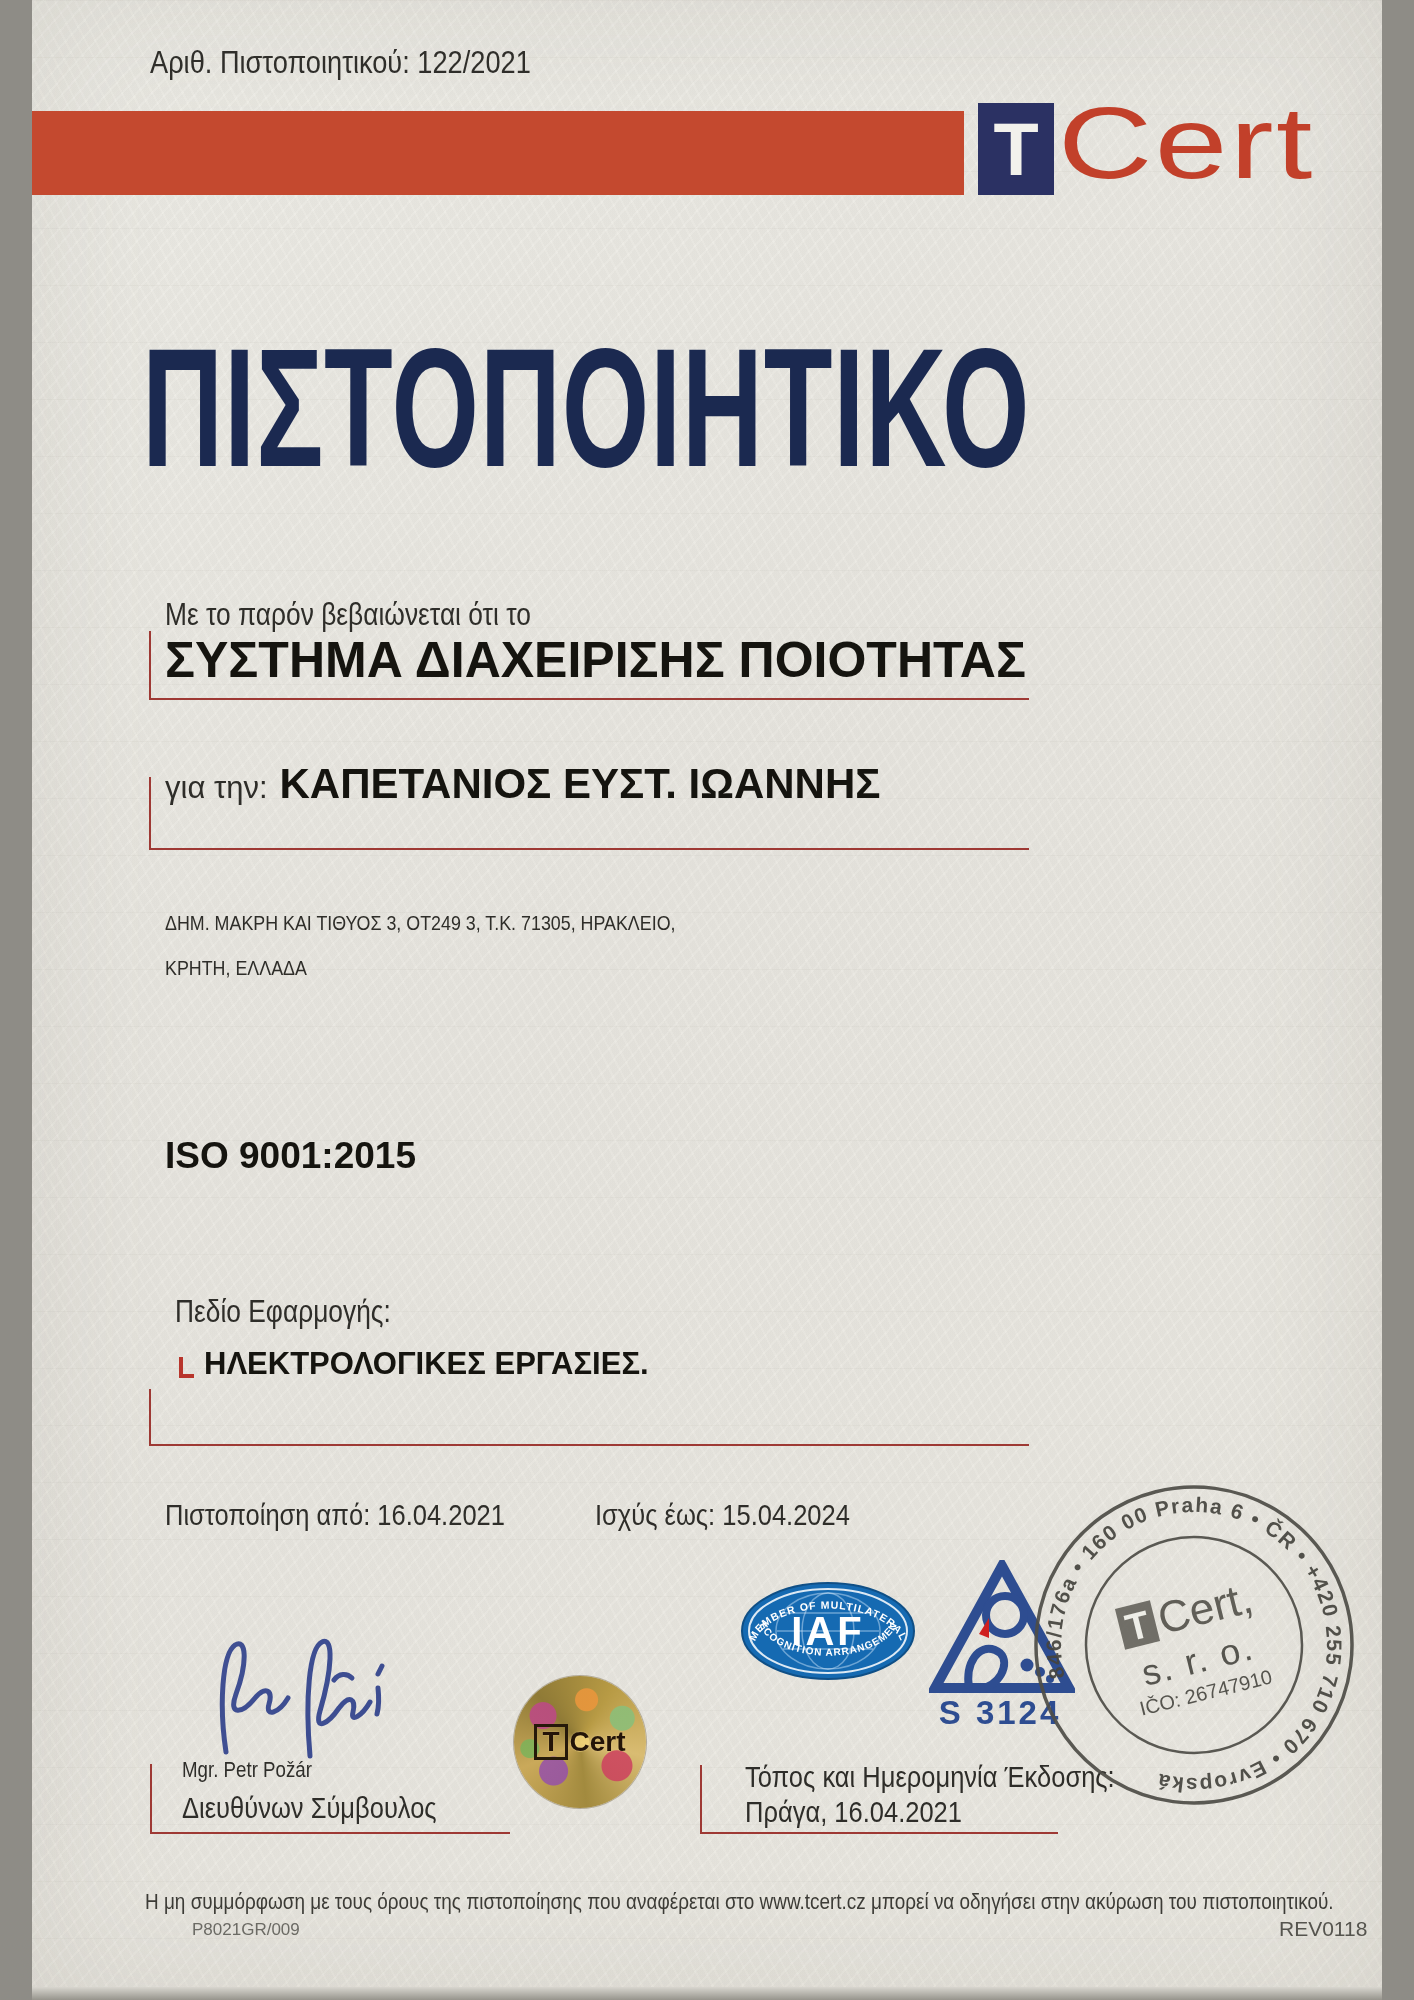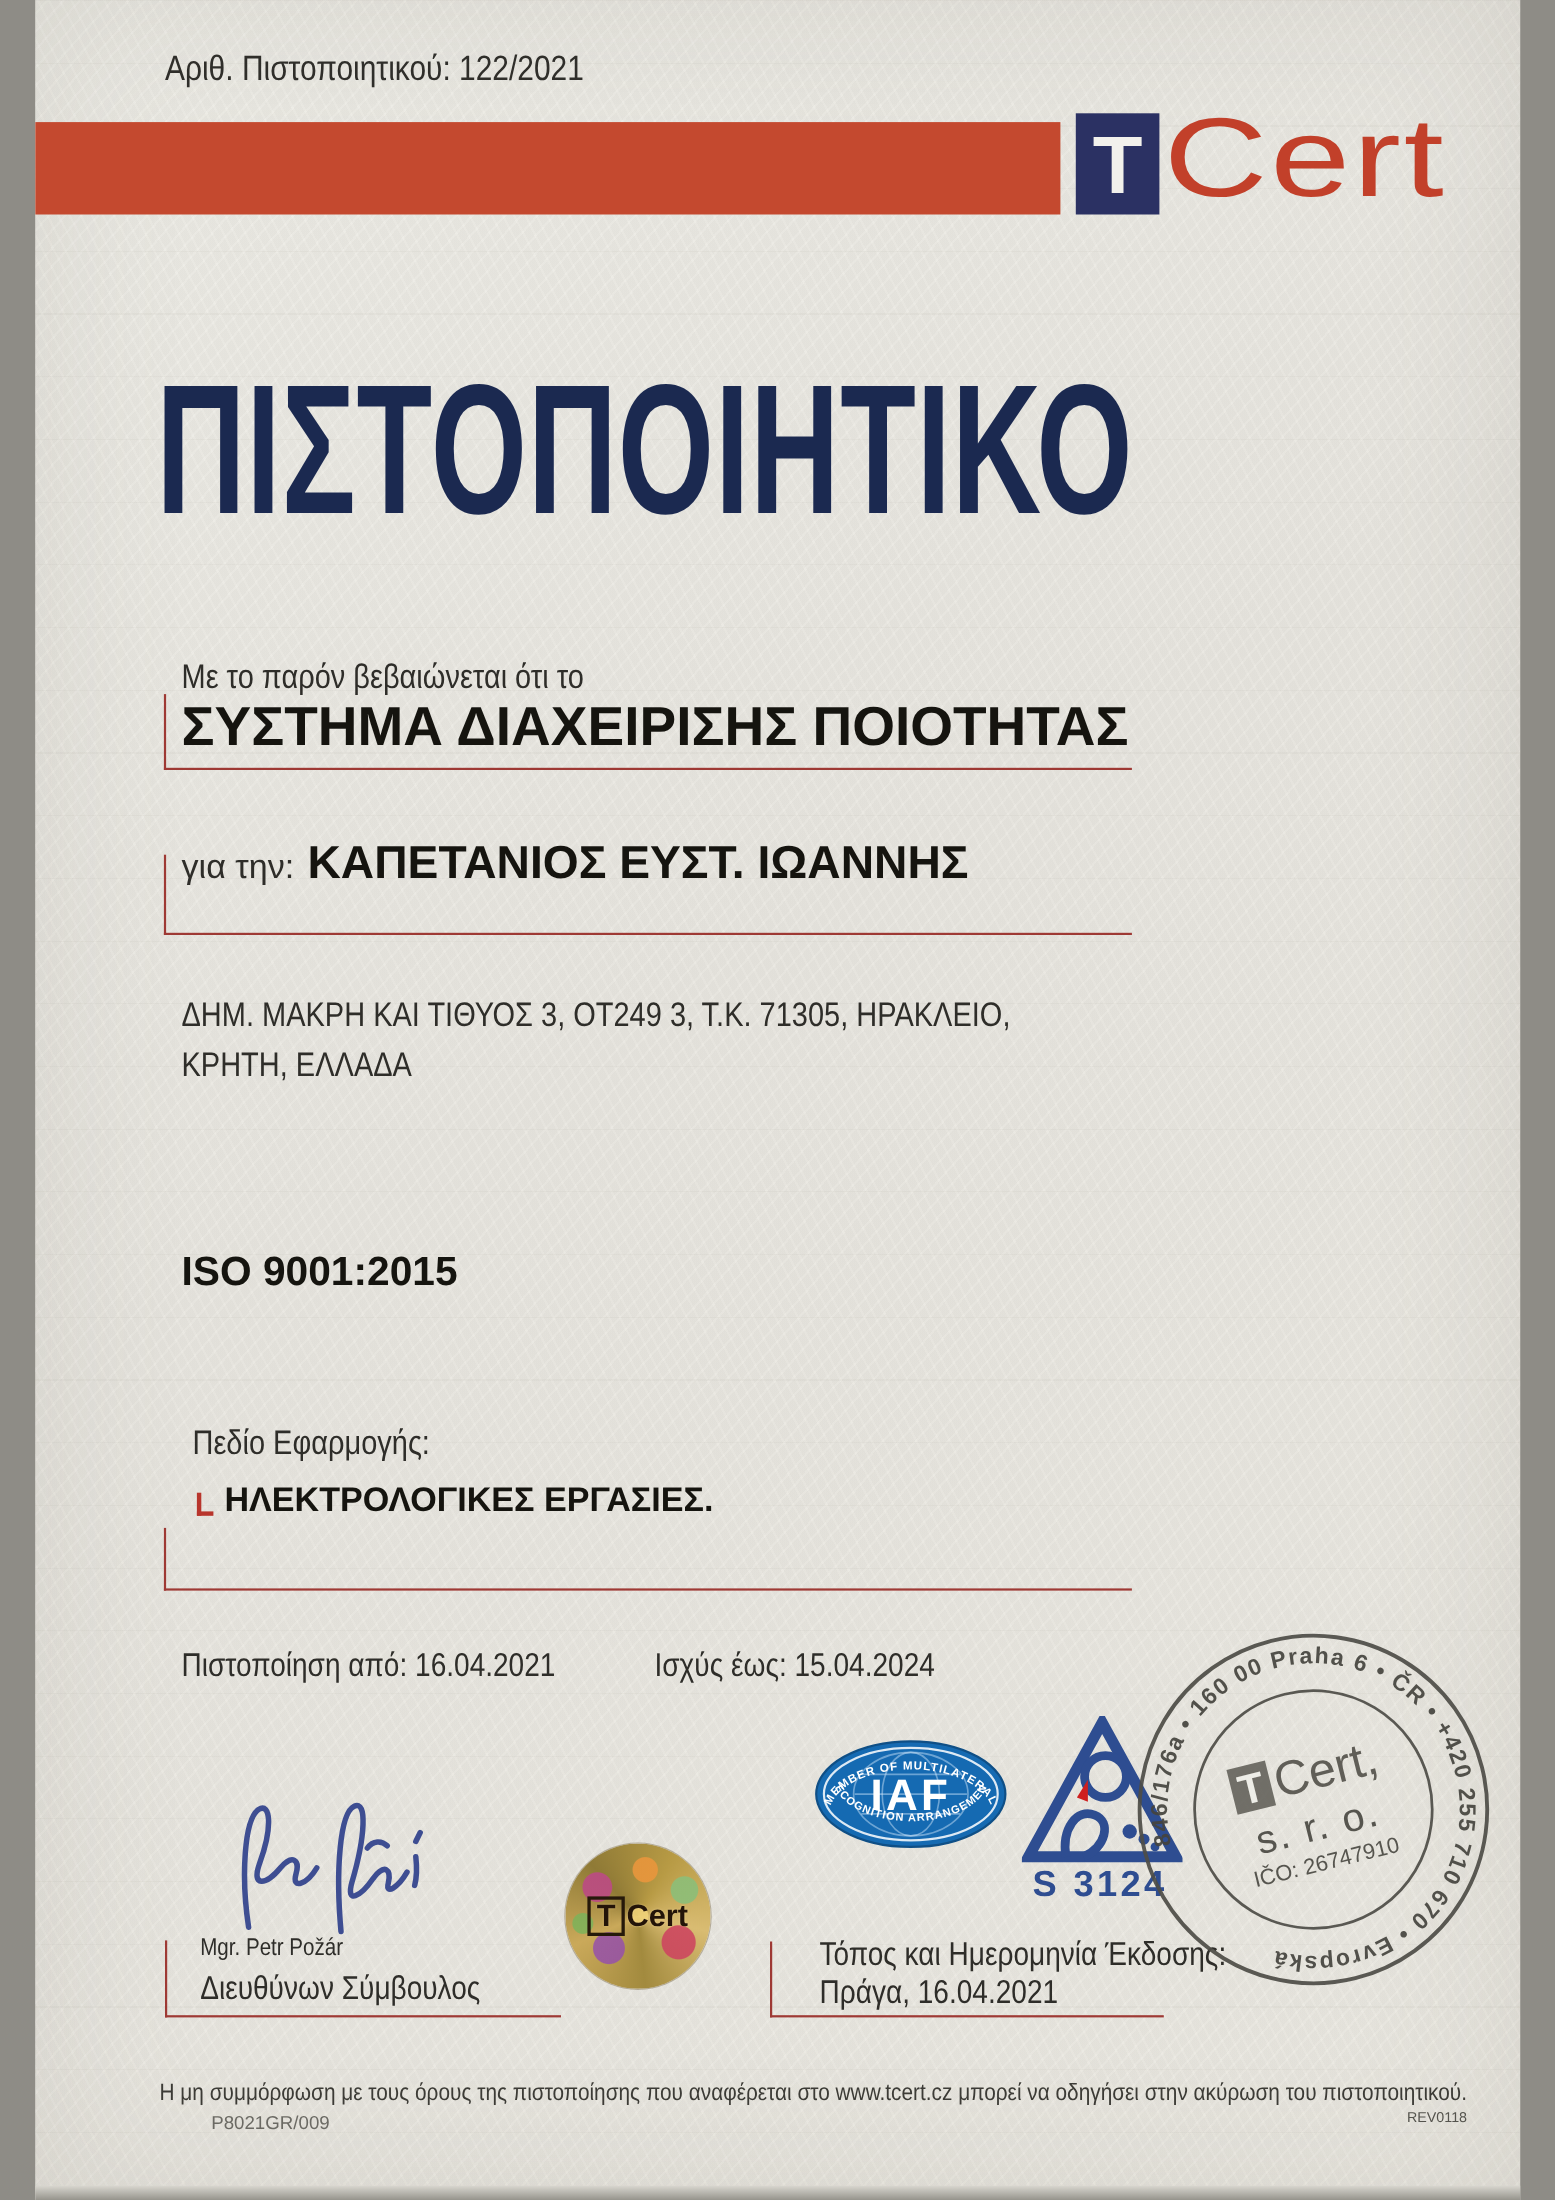--- a/index.html
+++ b/index.html
@@ -25,21 +25,21 @@
   .title{left:110px;top:324px;margin:0;font-size:168px;line-height:1;font-weight:bold;color:#1b2950;letter-spacing:1px;}
   .title .inner{transform:scaleX(.67);transform-origin:left top;display:inline-block;white-space:nowrap;}
   .bracket{border-left:2px solid #9e3934;border-bottom:2px solid #9e3934;}
   .intro{left:133px;top:597px;font-size:31px;}
   .system{left:133px;top:631px;font-size:50px;font-weight:bold;color:#15140f;white-space:nowrap;}
   .bracket1{left:117px;top:631px;width:878px;height:67px;}
   .for-row{left:133px;top:760px;display:flex;align-items:baseline;gap:12px;white-space:nowrap;}
   .for-label{font-size:31px;color:#2e2d29;}
   .company{font-size:42px;font-weight:bold;color:#15140f;}
   .bracket2{left:117px;top:777px;width:878px;height:71px;}
-  .address{left:133px;top:900px;font-size:31px;line-height:45px;color:#2e2d29;}
+  .address{left:133px;top:900px;font-size:21px;line-height:45px;color:#2e2d29;}
   .conformity{left:133px;top:1090px;font-size:31px;}
   .standard{left:133px;top:1135px;font-size:37px;font-weight:bold;color:#15140f;}
   .scope-label{left:143px;top:1294px;font-size:31px;}
   .scope-row{left:147px;top:1346px;display:flex;align-items:flex-end;gap:10px;}
   .scope-marker{width:11px;height:17px;border-left:4px solid #b8352c;border-bottom:4px solid #b8352c;margin-bottom:4px;}
   .scope-text{font-size:31px;font-weight:bold;color:#15140f;white-space:nowrap;}
   .bracket3{left:117px;top:1389px;width:878px;height:55px;}
   .valid-from{left:133px;top:1498px;font-size:30px;}
   .valid-until{left:563px;top:1498px;font-size:30px;}
   .sig-svg{left:150px;top:1548px;}
@@ -62,21 +62,21 @@
   .iaf-svg{left:707px;top:1580px;}
   .mark-svg{left:897px;top:1560px;}
   .mark-code{left:893px;top:1694px;width:150px;text-align:center;font-size:33px;font-weight:bold;color:#2e4d91;letter-spacing:3px;}
   .issue-label{left:713px;top:1760px;font-size:30px;}
   .issue-value{left:713px;top:1795px;font-size:30px;}
   .issue-bracket{left:668px;top:1765px;width:356px;height:67px;}
   .stamp-svg{left:992px;top:1475px;opacity:.92;}
   .footer-row{left:0;top:1890px;width:1414px;display:flex;justify-content:center;}
   .disclaimer{font-size:21.5px;color:#3c3b36;transform:scaleX(.88);transform-origin:center top;white-space:nowrap;}
   .code-left{left:160px;top:1920px;font-size:17px;color:#6b6a64;}
-  .code-right{left:1247px;top:1917px;font-size:13px;color:#55544e;}
+  .code-right{left:1247px;top:1917px;font-size:21px;color:#55544e;}
   .scan-edge{left:0;top:1987px;width:1414px;height:13px;background:linear-gradient(#d8d6cf,#96948c);}
 </style>
 </head>
 <body>
 
 <div class="page">
 
   <div class="abs cert-number">
     <span class="cond">Αριθ. Πιστοποιητικού: 122/2021</span>
   </div>

